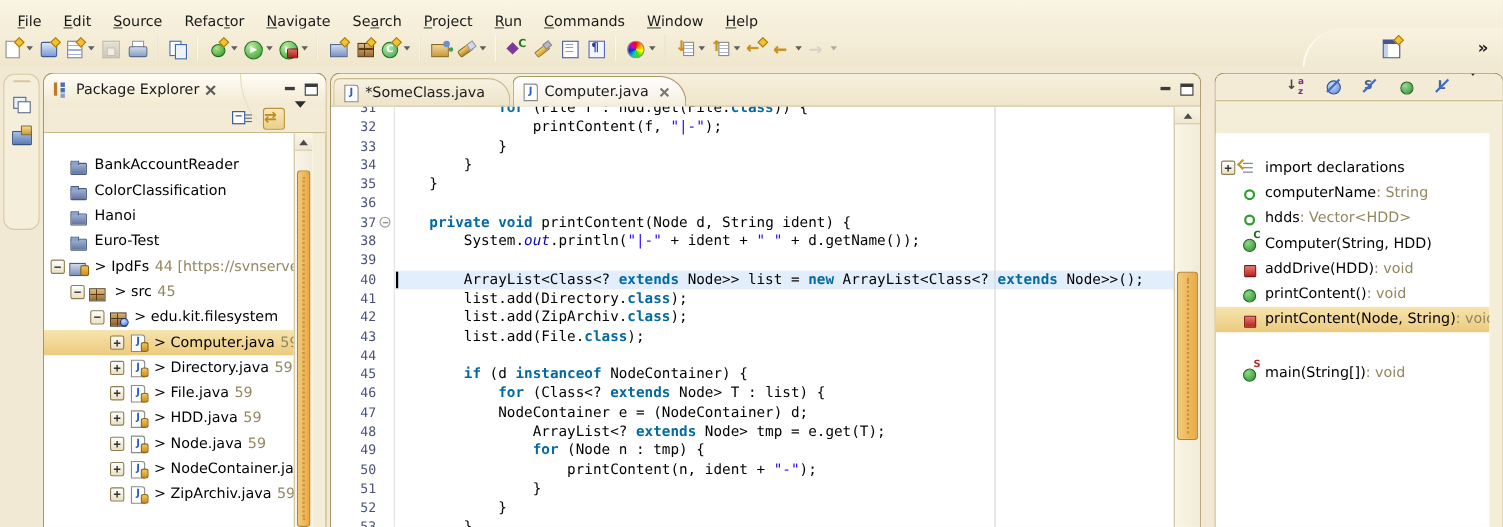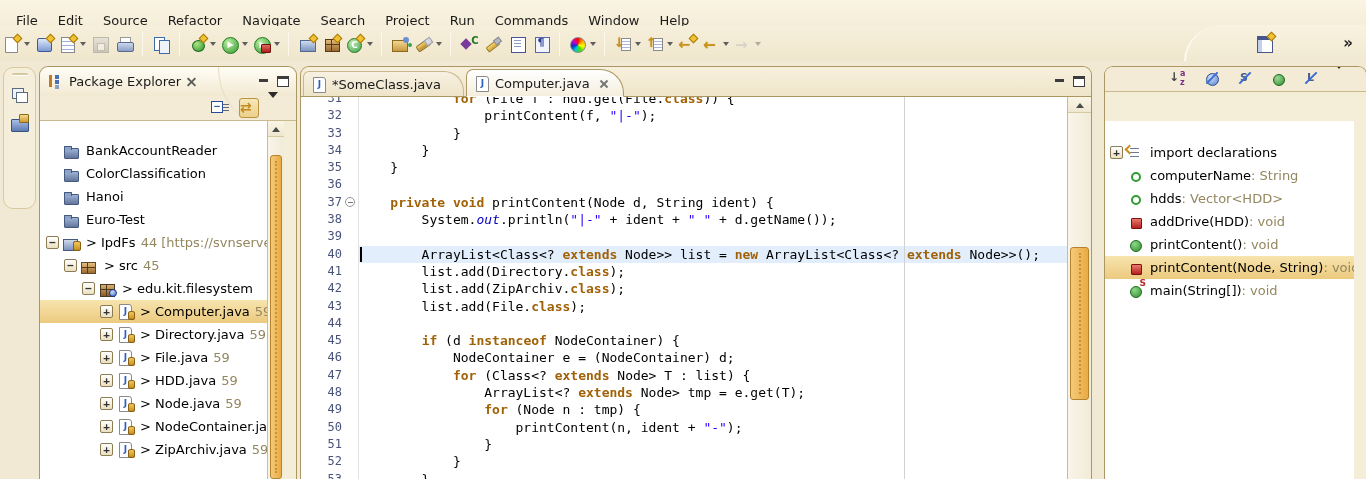--- a/index.html
+++ b/index.html
@@ -231,21 +231,21 @@
   #ed-lines, #ed-nums, #ed-folds { position:absolute; top:-7px; }
   #ed-nums { left:14px; width:27px; text-align:right; color:#49537a; font:12px/17.3px "DejaVu Sans Mono","Liberation Mono",monospace; }
   #ed-folds { left:43px; width:14px; }
   #ed-lines { left:58px; right:24px; font:13px/17.3px "DejaVu Sans Mono","Liberation Mono",monospace; }
   .cl { height:17.3px; white-space:pre; position:relative; }
   .cl.cur { background:#e2eefb; }
   .fold-cell { height:17.3px; position:relative; }
   .fold-minus { position:absolute; left:1px; top:3px; width:10px; height:10px; border:1px solid #979797; border-radius:50%; }
   .fold-minus::after { content:""; position:absolute; left:2px; top:4px; width:5px; height:1px; background:#777; }
   .caret { position:absolute; left:1px; top:1px; width:2px; height:15px; background:#000; }
-  .tk-k { color:#a16207; font-weight:bold; }
+  .tk-k { color:#0369a1; font-weight:bold; }
   .tk-s { color:#2a00ff; }
   .tk-f { color:#0000c0; font-style:italic; }
   .tk-p { color:#000; }
   #print-margin { position:absolute; left:603px; top:0; bottom:0; width:1px; background:#d2d2d2; }
   
   #mb-panel { overflow:hidden; }
 </style>
 </head>
 <body>
 
@@ -589,22 +589,22 @@
           <div class="cl"></div>
           <div class="cl"><span class="tk-p">    </span><span class="tk-k">private</span><span class="tk-p"> </span><span class="tk-k">void</span><span class="tk-p"> printContent(Node d, String ident) {</span></div>
           <div class="cl"><span class="tk-p">        System.</span><span class="tk-f">out</span><span class="tk-p">.println(</span><span class="tk-s">"|-"</span><span class="tk-p"> + ident + </span><span class="tk-s">" "</span><span class="tk-p"> + d.getName());</span></div>
           <div class="cl"></div>
           <div class="cl cur"><span class="caret"></span><span class="tk-p">        ArrayList&lt;Class&lt;? </span><span class="tk-k">extends</span><span class="tk-p"> Node&gt;&gt; list = </span><span class="tk-k">new</span><span class="tk-p"> ArrayList&lt;Class&lt;? </span><span class="tk-k">extends</span><span class="tk-p"> Node&gt;&gt;();</span></div>
           <div class="cl"><span class="tk-p">        list.add(Directory.</span><span class="tk-k">class</span><span class="tk-p">);</span></div>
           <div class="cl"><span class="tk-p">        list.add(ZipArchiv.</span><span class="tk-k">class</span><span class="tk-p">);</span></div>
           <div class="cl"><span class="tk-p">        list.add(File.</span><span class="tk-k">class</span><span class="tk-p">);</span></div>
           <div class="cl"></div>
           <div class="cl"><span class="tk-p">        </span><span class="tk-k">if</span><span class="tk-p"> (d </span><span class="tk-k">instanceof</span><span class="tk-p"> NodeContainer) {</span></div>
+          <div class="cl"><span class="tk-p">            </span><span class="tk-k">for</span><span class="tk-p"> (Class&lt;? </span><span class="tk-k">extends</span><span class="tk-p"> Node&gt; T : list) {</span></div>
           <div class="cl"><span class="tk-p">            NodeContainer e = (NodeContainer) d;</span></div>
-          <div class="cl"><span class="tk-p">            </span><span class="tk-k">for</span><span class="tk-p"> (Class&lt;? </span><span class="tk-k">extends</span><span class="tk-p"> Node&gt; T : list) {</span></div>
           <div class="cl"><span class="tk-p">                ArrayList&lt;? </span><span class="tk-k">extends</span><span class="tk-p"> Node&gt; tmp = e.get(T);</span></div>
           <div class="cl"><span class="tk-p">                </span><span class="tk-k">for</span><span class="tk-p"> (Node n : tmp) {</span></div>
           <div class="cl"><span class="tk-p">                    printContent(n, ident + </span><span class="tk-s">"-"</span><span class="tk-p">);</span></div>
           <div class="cl"><span class="tk-p">                }</span></div>
           <div class="cl"><span class="tk-p">            }</span></div>
           <div class="cl"><span class="tk-p">        }</span></div>
         </div>
       <div id="print-margin"></div>
       <div class="scrollv" id="ed-scroll">
         <div class="sb-up"></div>
@@ -648,37 +648,42 @@
             <span class="mtype"> : String</span>
           </div>
           <div class="trow" style="padding-left: 5px;">
             <span class="exp-space"></span>
             <span class="mb-icon mi-field"></span>
             <span class="tlabel">hdds</span>
             <span class="mtype"> : Vector&lt;HDD&gt;</span>
           </div>
           <div class="trow" style="padding-left: 5px;">
             <span class="exp-space"></span>
+            <span class="mb-icon mi-ctor"></span>
+            <span class="tlabel">Computer(String, HDD)</span>
+          </div>
+          <div class="trow" style="padding-left: 5px;">
+            <span class="exp-space"></span>
             <span class="mb-icon mi-priv"></span>
             <span class="tlabel">addDrive(HDD)</span>
             <span class="mtype"> : void</span>
           </div>
           <div class="trow" style="padding-left: 5px;">
             <span class="exp-space"></span>
             <span class="mb-icon mi-pub"></span>
             <span class="tlabel">printContent()</span>
             <span class="mtype"> : void</span>
           </div>
           <div class="trow selected" style="padding-left: 5px;">
             <span class="exp-space"></span>
             <span class="mb-icon mi-priv"></span>
             <span class="tlabel">printContent(Node, String)</span>
             <span class="mtype"> : void</span>
           </div>
-          <div class="trow" style="padding-left: 5px;">
+          <div class="trow" style="padding-left: 5px; margin-top: 26px;">
             <span class="exp-space"></span>
             <span class="mb-icon mi-stat"></span>
             <span class="tlabel">main(String[])</span>
             <span class="mtype"> : void</span>
           </div>
         </div>
     </div>
   </div>
 
 </div>

